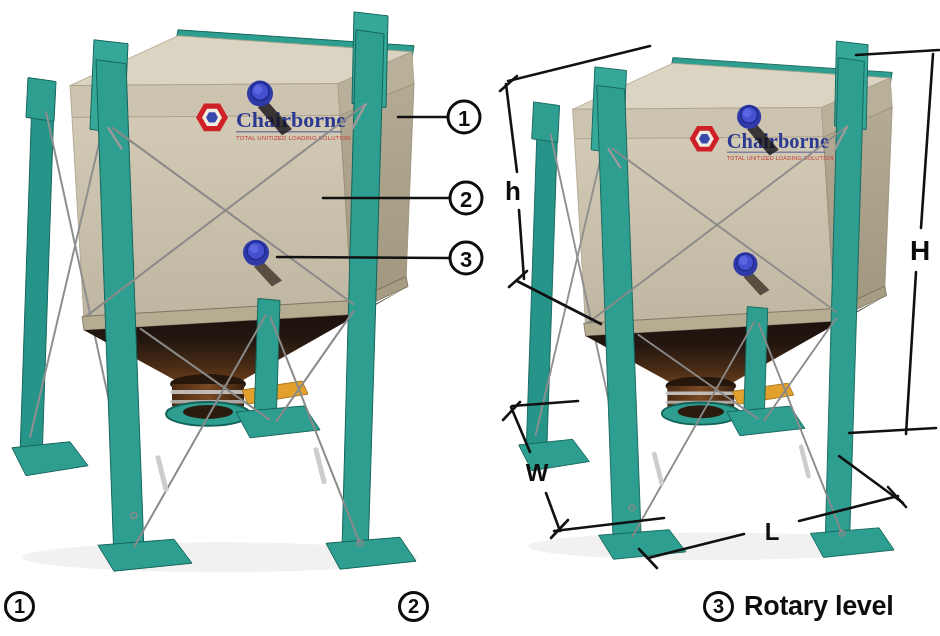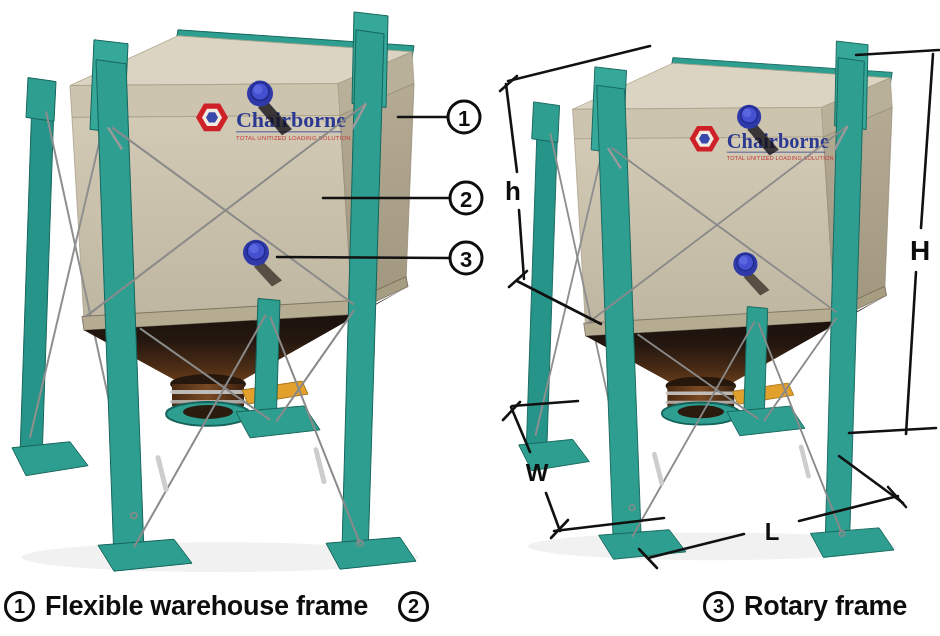--- a/index.html
+++ b/index.html
@@ -203,23 +203,22 @@
         <line class="anno" x1="639" y1="549" x2="657" y2="568"></line>
         <line class="anno" x1="888" y1="487" x2="906" y2="507"></line>
         <line class="anno" x1="839" y1="456" x2="903" y2="503"></line>
         <text class="dim-label" font-size="24" x="772" y="531" text-anchor="middle" dominant-baseline="central">L</text>
       </g>
     </g>
   </svg>
 
   <div class="legend-item" style="left:4px">
     <span class="circled">1</span>
-    <span>Flexible warehouse frame</span>
   </div>
   <div class="legend-item" style="left:398px">
     <span class="circled">2</span>
   </div>
   <div class="legend-item" style="left:703px">
     <span class="circled">3</span>
-    <span>Rotary frame</span>
+    <span>Rotary level</span>
   </div>
 
 </div>
 
 </body></html>

